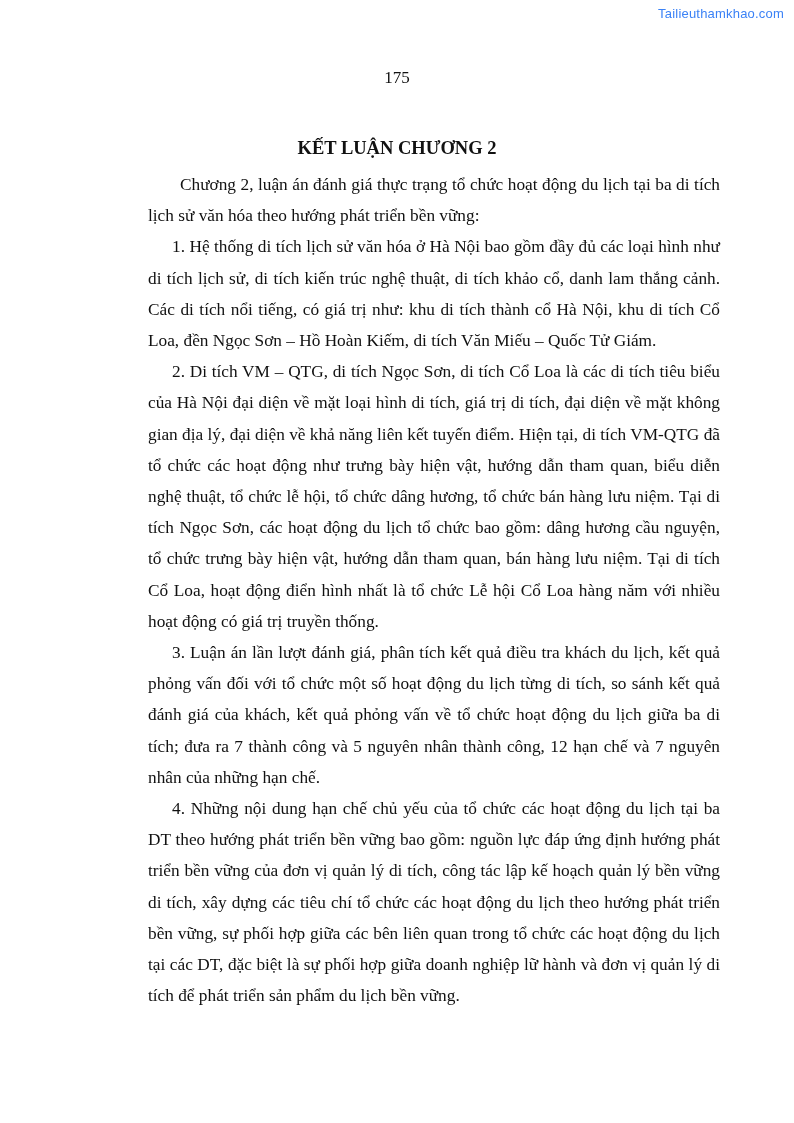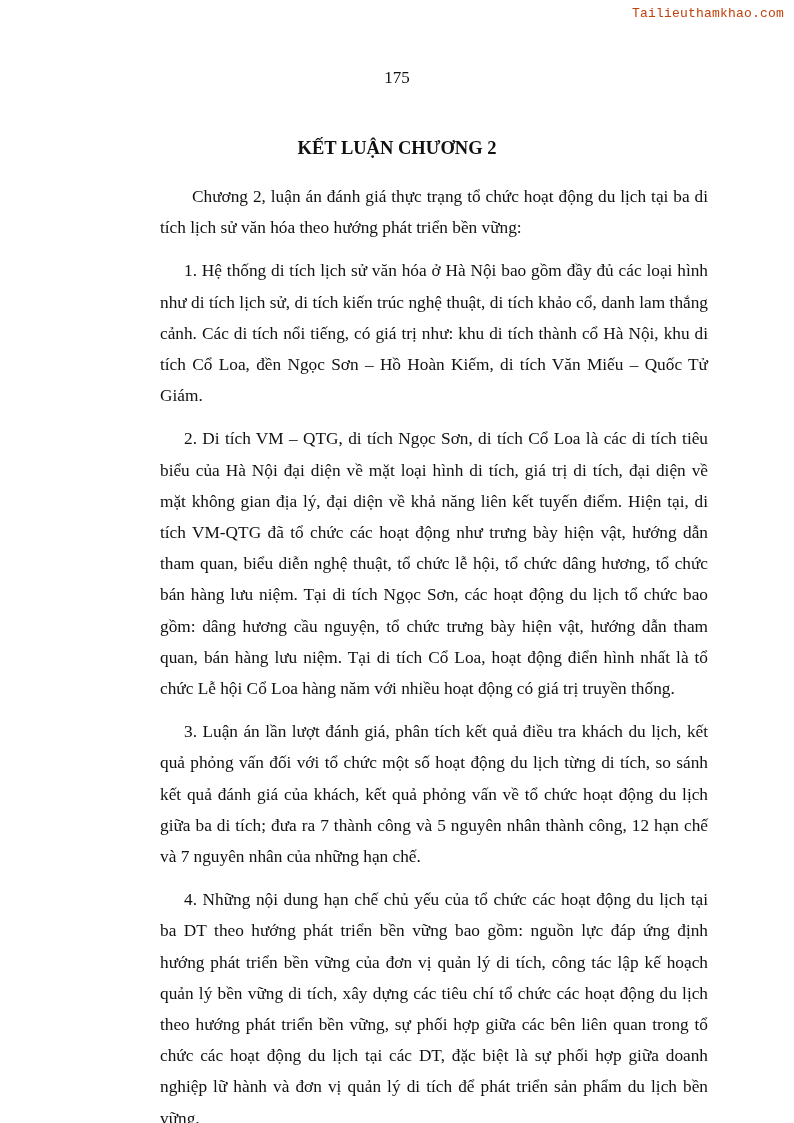--- a/index.html
+++ b/index.html
@@ -1,24 +1,24 @@
 <!DOCTYPE html>
 <html><head>
 <meta charset="utf-8">
 <style>
   html, body { margin: 0; padding: 0; background: #ffffff; }
   body { width: 794px; height: 1123px; position: relative; overflow: hidden;
          font-family: "Liberation Serif", "DejaVu Serif", serif; color: #111; }
-  .watermark { position: absolute; top: 6px; right: 10px; font-family: Liberation Mono, monospace;
-               font-size: 13px; color: #c2410c; letter-spacing: 0.2px; }
+  .watermark { position: absolute; top: 6px; right: 10px; font-family: Liberation Sans, sans-serif;
+               font-size: 13px; color: #3b82f6; letter-spacing: 0.2px; }
   .page-number { position: absolute; top: 68px; left: 0; width: 100%; text-align: center; font-size: 17px; }
   .title { position: absolute; top: 138px; left: 0; width: 100%; text-align: center;
            font-weight: bold; font-size: 18.5px; box-sizing: border-box; }
   .content { position: absolute; top: 169px; left: 148px; width: 572px; font-size: 17.3px; line-height: 31.2px; }
-  .para { margin: 12px; text-align: justify; text-indent: 24px; }
+  .para { margin: 0; text-align: justify; text-indent: 24px; }
   .para.intro { text-indent: 32px; }
 </style>
 </head>
 <body>
 
 <div class="watermark">Tailieuthamkhao.com</div>
 <div class="page-number">175</div>
 <div class="title">KẾT LUẬN CHƯƠNG 2</div>
 
 <div class="content">

